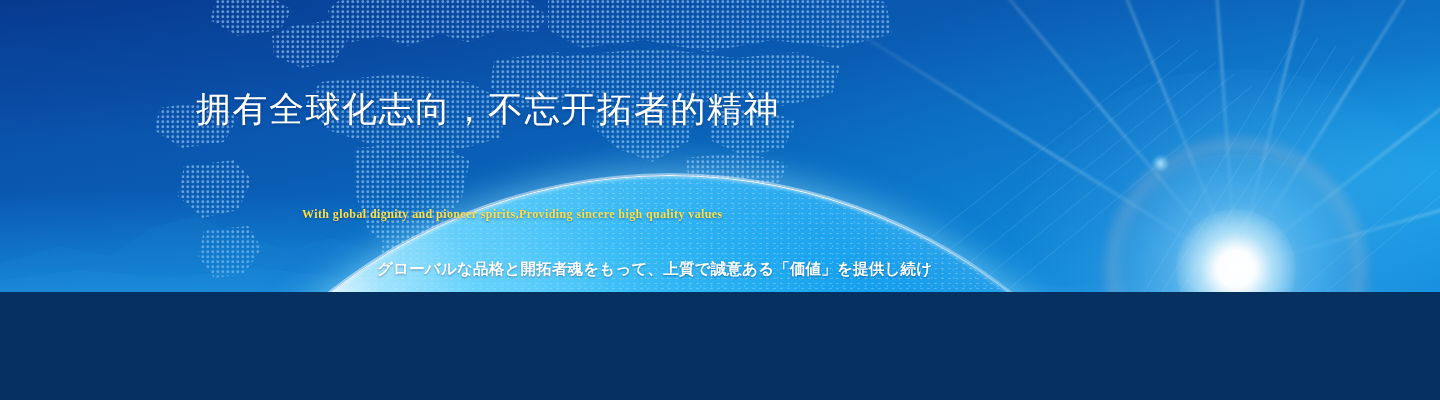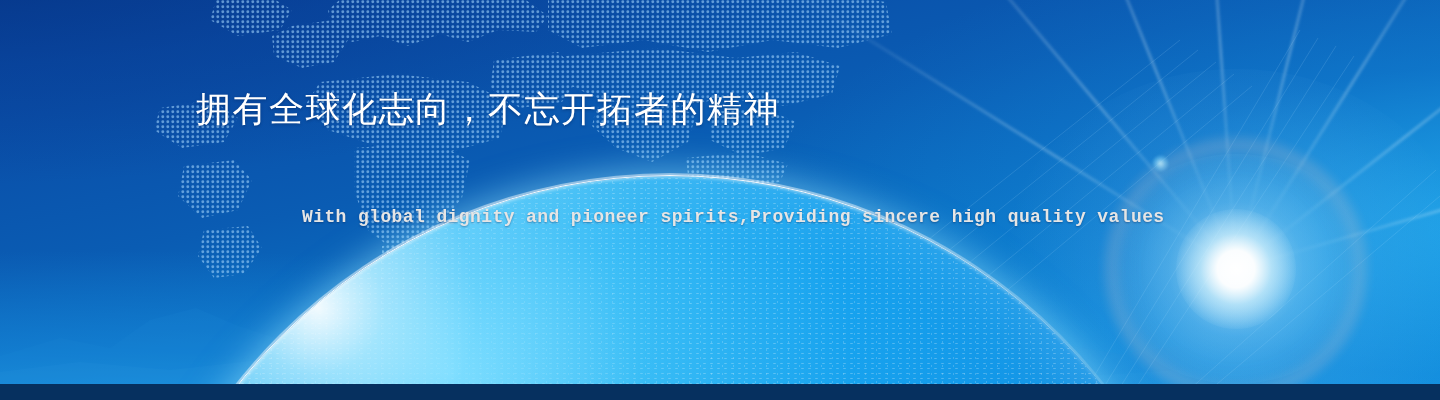--- a/index.html
+++ b/index.html
@@ -5,21 +5,21 @@
 <style>
   html,body{margin:0;padding:0;background:#06305f;}
   body{
     font-family:"Liberation Sans","DejaVu Sans",sans-serif;
     -webkit-font-smoothing:antialiased;
   }
 
   
   .banner{
     position:relative;
-    width:1440px;height:384px;
+    width:1440px;height:292px;
     overflow:hidden;
     background:#0b52ab;
     user-select:none;
     text-align:right;
   }
 
   
   .bg-base{
     position:absolute;inset:0;
     background:
@@ -175,23 +175,23 @@
     line-height:1;
     letter-spacing:1.5px;
     white-space:nowrap;
     text-shadow:0 1px 3px rgba(2,30,80,.45);
   }
   .headline.l1{left:196px;top:92px;}
   .headline.l2{left:371px;top:136px;}
 
   .subtitle-en{
     position:absolute;left:302px;top:207px;
-    color:#e5e5e5;
-    font-family:Liberation Mono, monospace;
-    font-size:18px;
+    color:#fde047;
+    font-family:Liberation Serif, serif;
+    font-size:12px;
     font-weight:700;
     letter-spacing:.4px;
     white-space:nowrap;
     text-shadow:0 1px 2px rgba(2,30,80,.40);
   }
 
   .subtitle-jp{
     position:absolute;left:377px;top:259px;
     color:#ffffff;
     font-family:"DejaVu Sans","Liberation Sans",sans-serif;
@@ -294,15 +294,16 @@
     <i class="ray" style="transform:translate(-50%,-100%) rotate(74deg)"></i>
     <i class="fc3"></i>
     <i class="fc-ring"></i>
     <i class="fc2"></i>
     <i class="fc1"></i>
   </div>
 
   <div class="copy">
     <div class="headline l1">拥有全球化志向，不忘开拓者的精神</div>
     <div class="subtitle-en">With global dignity and pioneer spirits,Providing sincere high quality values</div>
+    <div class="subtitle-jp">グローバルな品格と開拓者魂をもって、上質で誠意ある「価値」を提供し続け</div>
   </div>
 
 </div>
 
 </body></html>

